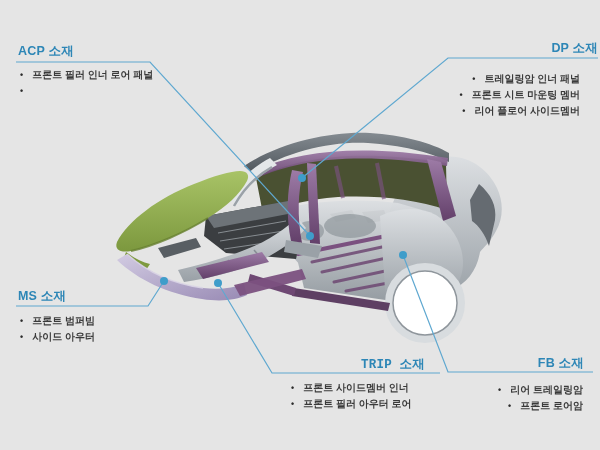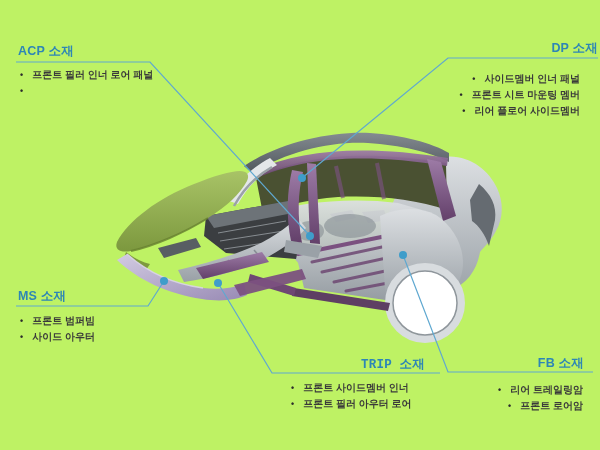--- a/index.html
+++ b/index.html
@@ -1,17 +1,17 @@
 <!DOCTYPE html>
 <html><head>
 <meta charset="utf-8">
 <style>
   html,body{margin:0;padding:0;background:#ffffff;}
   .canvas{
-    position:relative;width:600px;height:450px;background:#bef264;overflow:hidden;
+    position:relative;width:600px;height:450px;background:#e5e5e5;overflow:hidden;
     font-family:"Liberation Sans","DejaVu Sans",sans-serif;
   }
   svg.layer{position:absolute;left:0;top:0;width:600px;height:450px;}
   .group-header{
     position:absolute;font-size:12.5px;font-weight:700;color:#2D86B6;
     letter-spacing:0.2px;white-space:nowrap;
   }
   .items{
     position:absolute;list-style:none;margin:0;padding:0;
   }
@@ -154,21 +154,21 @@
     </li>
     <li>
       <span class="marker">•</span>
     </li>
   </ul>
 
   <div class="group-header" style="right:2px;top:40px;">DP 소재</div>
   <ul class="items align-right" style="right:20px;top:71px;">
     <li>
       <span class="marker">•</span>
-      <span class="txt">사이드멤버 인너 패널</span>
+      <span class="txt">트레일링암 인너 패널</span>
     </li>
     <li>
       <span class="marker">•</span>
       <span class="txt">프론트 시트 마운팅 멤버</span>
     </li>
     <li>
       <span class="marker">•</span>
       <span class="txt">리어 플로어 사이드멤버</span>
     </li>
   </ul>

